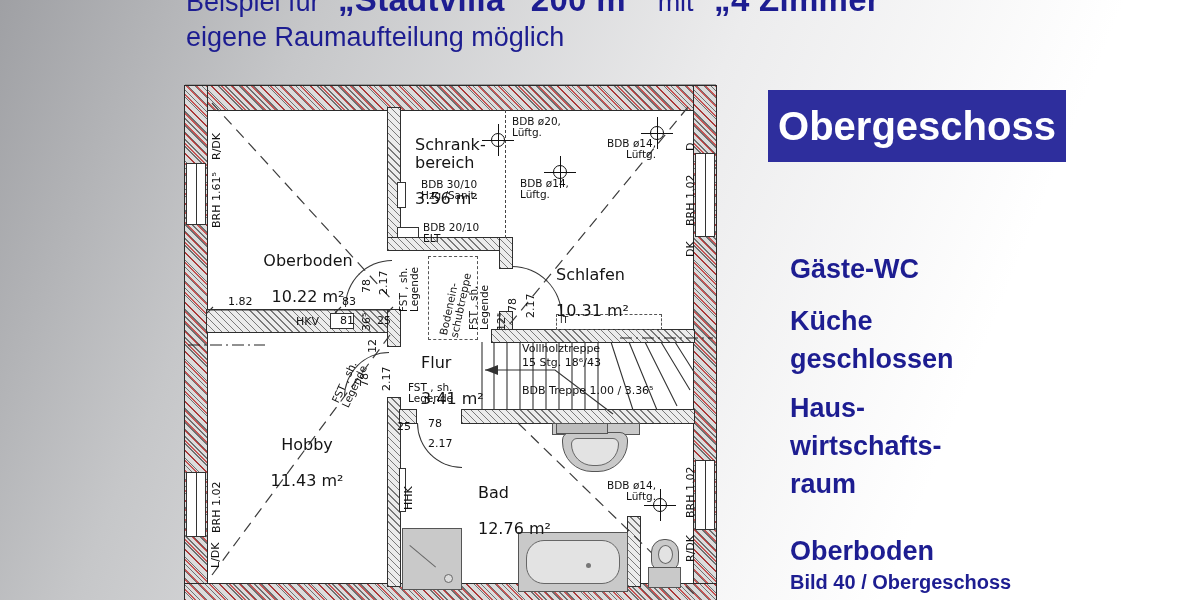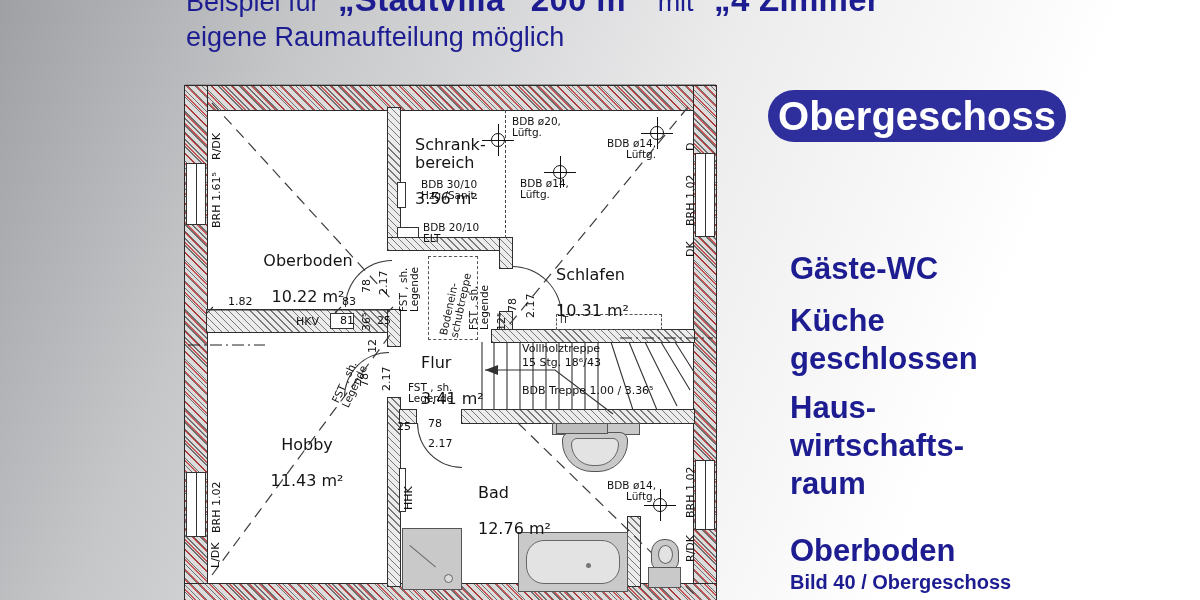--- a/index.html
+++ b/index.html
@@ -11,21 +11,21 @@
   }
   .abs { position:absolute; }
   
   .title-line { white-space:nowrap; color:#1d1d91; }
   .t-reg  { font-size:27px; font-weight:400; }
   .t-bold { font-size:33px; font-weight:700; letter-spacing:.3px; }
   .subtitle { font-size:27px; color:#1d1d91; }
   
   .panel-box { background:#2e2e9d; color:#ffffff; font-size:40px; font-weight:700;
                display:flex; align-items:center; justify-content:center; }
-  .feature { font-size:31px; font-weight:700; color:#1d1d91; line-height:38px; white-space:pre-line; }
+  .feature { font-size:27px; font-weight:700; color:#1d1d91; line-height:38px; white-space:pre-line; }
   .caption { font-size:20px; font-weight:600; color:#1d1d91; }
   
   .plan-bg { background:#ffffff; border:1px solid #9a9a9a; }
   .ow { background:
         repeating-linear-gradient(45deg, rgba(190,40,40,.75) 0 1.4px, transparent 1.4px 7px),
         repeating-linear-gradient(45deg, #6f6f6f 0 1.1px, #dcdcdc 1.1px 5px);
         outline:1px solid #2a2a2a; }
   .iw { background: repeating-linear-gradient(45deg, #7a7a7a 0 1px, #ececec 1px 5px);
         outline:1px solid #2f2f2f; }
   .win { background:#fff; border:1px solid #333; }
@@ -57,21 +57,21 @@
 <div class="stage">
 
   <div class="abs title-line" style="left:186px; top:-19px;">
     <span class="t-reg">Beispiel für</span>
     <span class="t-bold" style="margin-left:14px;">„Stadtvilla“ 200 m²</span>
     <span class="t-reg" style="margin-left:16px;">mit</span>
     <span class="t-bold" style="margin-left:16px;">„4 Zimmer“</span>
   </div>
   <div class="abs subtitle" style="left:186px; top:22px;">eigene Raumaufteilung möglich</div>
 
-  <div class="abs panel-box" style="left:768px; top:90px; width:298px; height:52px;border-radius:27px;">Obergeschoss</div>
+  <div class="abs panel-box" style="left:768px; top:90px; width:298px; height:72px;">Obergeschoss</div>
   <div class="abs feature" style="left:790px; top:250px;">Gäste-WC</div>
   <div class="abs feature" style="left:790px; top:302px;">Küche
 geschlossen</div>
   <div class="abs feature" style="left:790px; top:389px;">Haus-
 wirtschafts-
 raum</div>
   <div class="abs feature" style="left:790px; top:532px;">Oberboden</div>
   <div class="abs caption" style="left:790px; top:571px;">Bild  40 / Obergeschoss</div>
 
   <div class="abs plan-bg" style="left:185px; top:84px; width:531px; height:516px;"></div>

